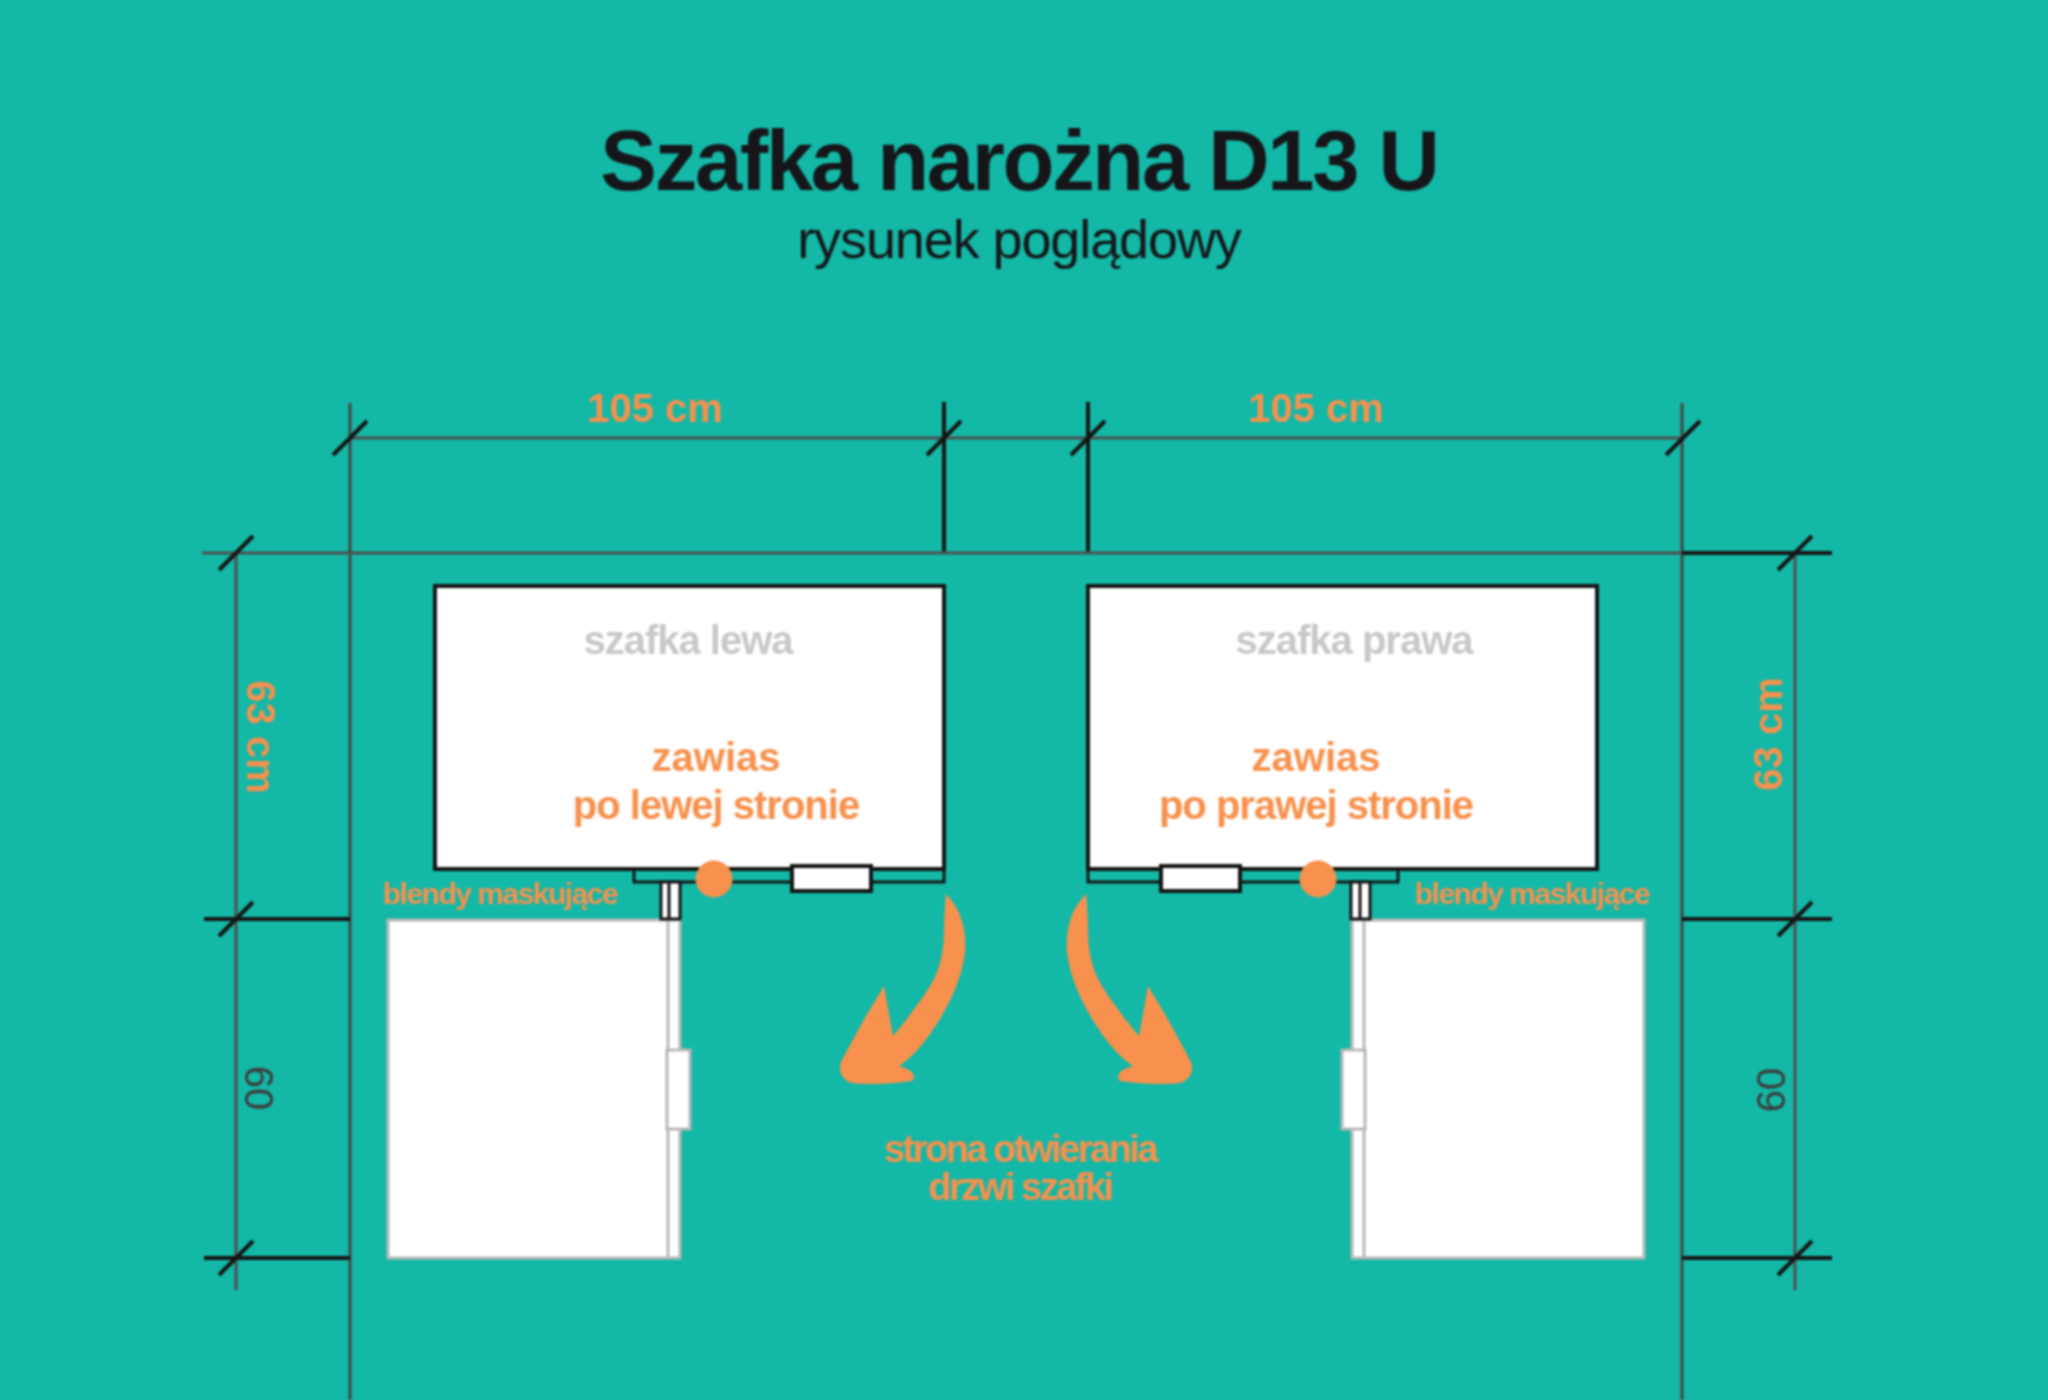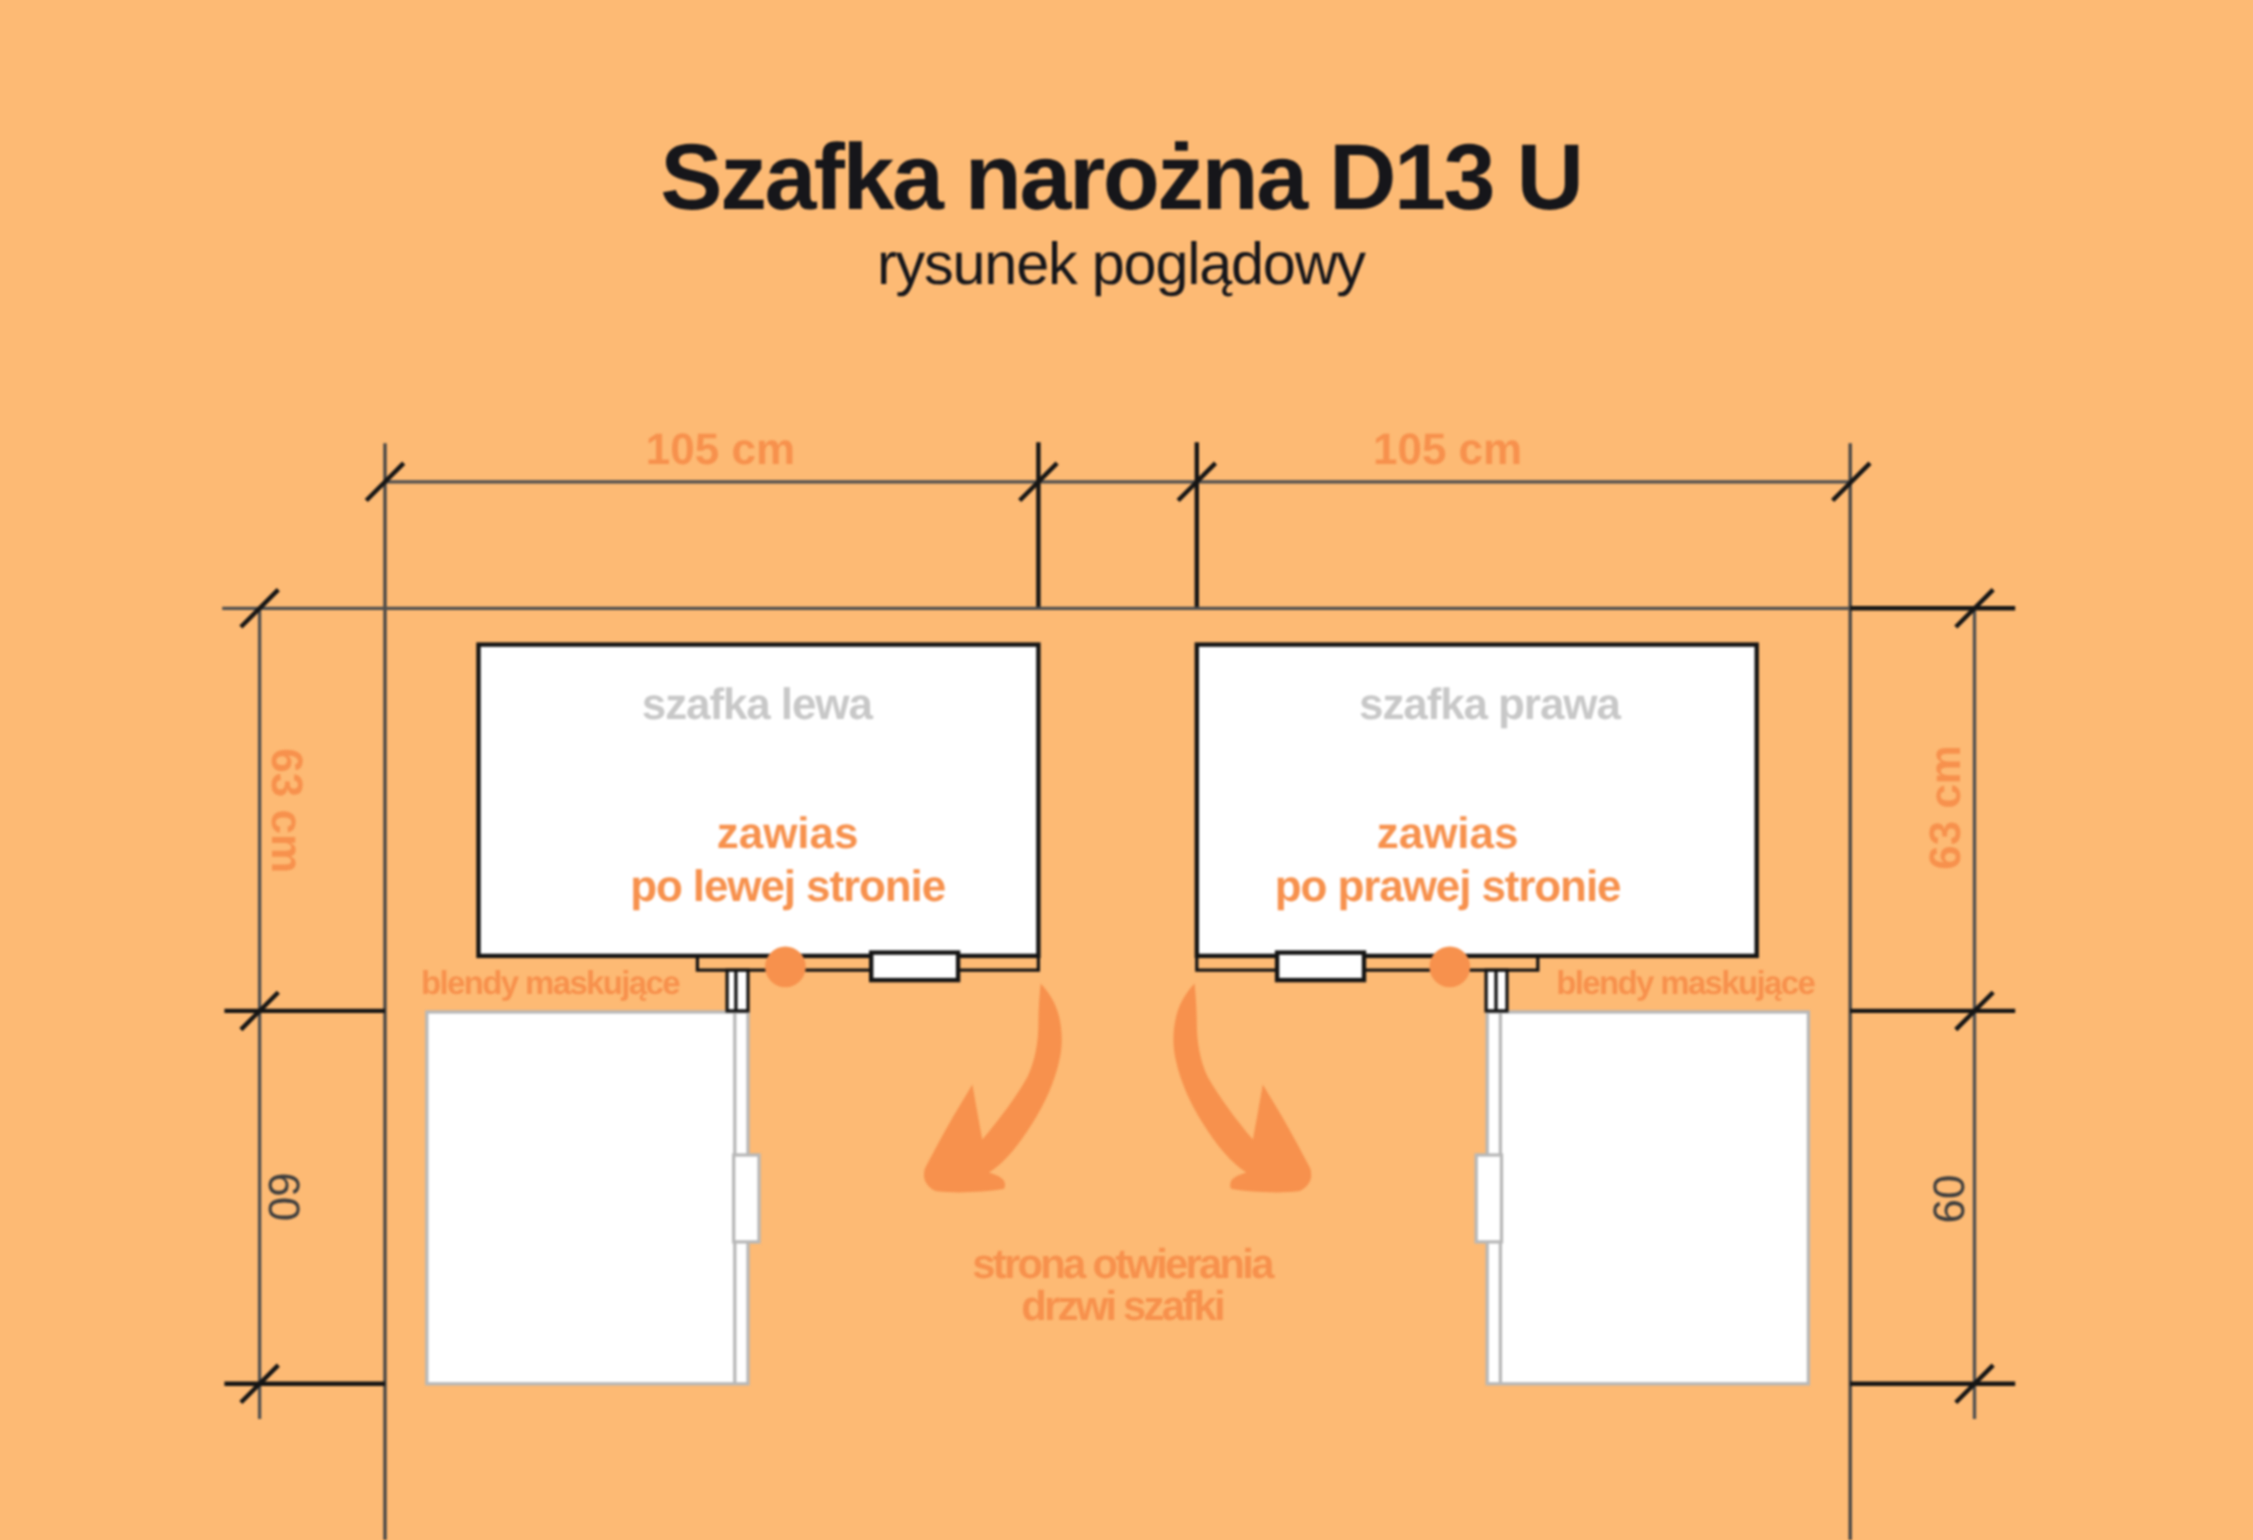--- a/index.html
+++ b/index.html
@@ -1,16 +1,16 @@
 <!DOCTYPE html>
 <html><head>
 <meta charset="utf-8">
 <style>
 html,body{margin:0;padding:0;background:#fff;}
-#page{position:relative;width:2048px;height:1400px;background:#fdba74;overflow:hidden;font-family:"Liberation Sans",sans-serif;}
+#page{position:relative;width:2048px;height:1400px;background:#14b8a6;overflow:hidden;font-family:"Liberation Sans",sans-serif;}
 #page svg{position:absolute;left:0;top:0;filter:blur(0.8px);}
 </style>
 </head>
 <body>
 <div id="page">
 <svg width="2048" height="1400" viewBox="0 0 2048 1400" fill="none">
 
   <text x="1019" y="190" font-size="85" font-weight="bold" fill="#16161a" text-anchor="middle" letter-spacing="-2.3" font-family="Liberation Sans, sans-serif">Szafka narożna D13 U</text>
 
   <text x="1019" y="258" font-size="54" fill="#16161a" text-anchor="middle" letter-spacing="-1.1" font-family="Liberation Sans, sans-serif">rysunek poglądowy</text>

